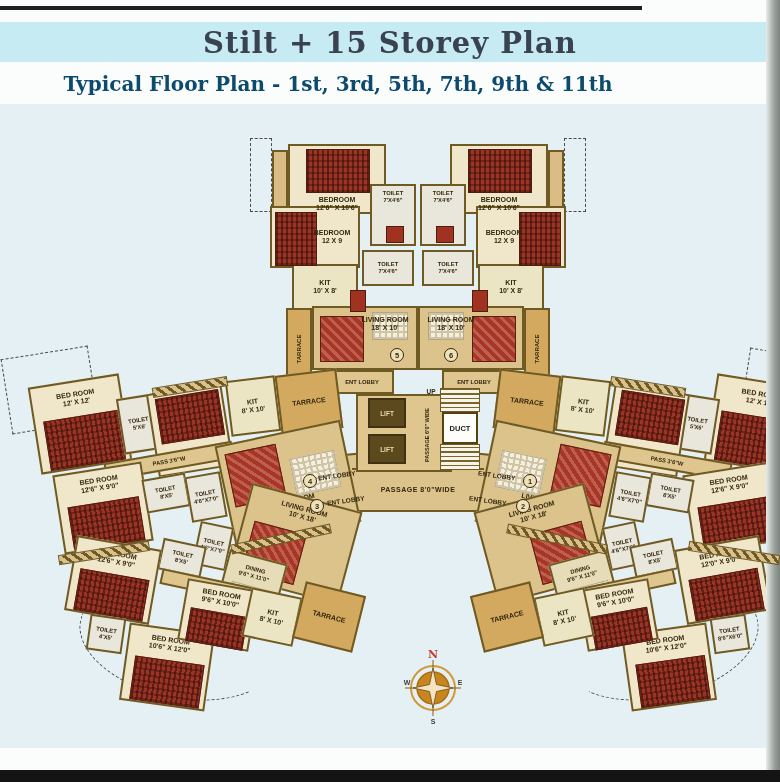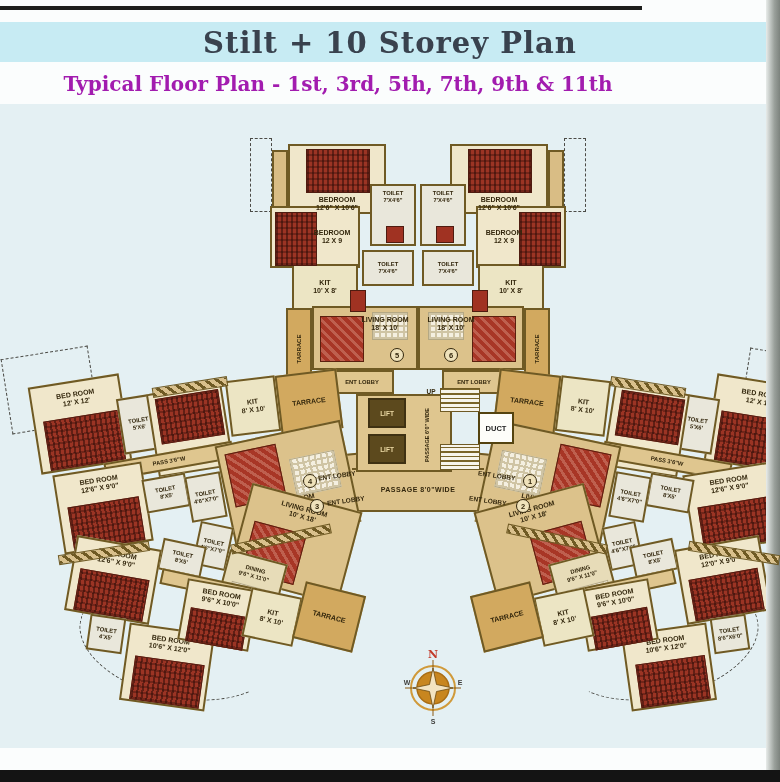--- a/index.html
+++ b/index.html
@@ -7,21 +7,21 @@
         font-family:"Liberation Sans",sans-serif;}
   
   #top-rule{position:absolute;left:0;top:6px;width:642px;height:4px;background:#1e1e1c;}
   #right-edge{position:absolute;right:0;top:0;width:14px;height:782px;
               background:linear-gradient(90deg,#e8ecea,#9aa09b 60%,#7c827d);}
   #bottom-bar{position:absolute;left:0;bottom:0;width:780px;height:12px;background:#141414;}
   #title-band{position:absolute;left:0;top:22px;width:780px;height:40px;background:#c7ebf3;}
   #page-title{position:absolute;left:0;top:26px;width:780px;text-align:center;
               font-family:"DejaVu Serif",serif;font-weight:700;font-size:29px;color:#39424e;letter-spacing:1px;}
   #page-subtitle{position:absolute;left:0;top:72px;width:676px;text-align:center;
-              font-family:"DejaVu Serif",serif;font-weight:700;font-size:20px;color:#a21caf;}
+              font-family:"DejaVu Serif",serif;font-weight:700;font-size:20px;color:#0c4a6e;}
   #plan-bg{position:absolute;left:0;top:104px;width:780px;height:644px;background:#e4f0f3;}
   #footnote{position:absolute;left:110px;right:14px;top:748px;text-align:center;
             font-family:"DejaVu Serif",serif;font-size:14.5px;color:#43484c;}
   
   .room{position:absolute;box-sizing:border-box;border:2px solid #6f5a24;background:#f0e7cb;
         color:#33270d;display:flex;flex-direction:column;align-items:center;justify-content:center;}
   .lbl{white-space:pre-line;text-align:center;font-weight:700;font-size:7px;line-height:1.15;z-index:3;}
   .s .lbl{font-size:5.8px;}
   .lt{justify-content:flex-start;}
   .lb{justify-content:flex-end;}
@@ -41,37 +41,37 @@
        background-image:repeating-linear-gradient(0deg,#cfc4a4 0 2px,transparent 2px 6px),
                         repeating-linear-gradient(90deg,#cfc4a4 0 2px,transparent 2px 6px);}
   .hatch{position:absolute;height:8px;border:1px solid #6f5a24;z-index:4;
        background:repeating-linear-gradient(45deg,#6f5a24 0 3px,#d9c08c 3px 7px);}
   .redbox{position:absolute;background:#a03222;border:1px solid #4f1c10;z-index:3;}
   .lift{position:absolute;box-sizing:border-box;background:#5c491d;border:2px solid #3f3112;color:#ecd9a4;
         display:flex;align-items:center;justify-content:center;font-size:6.5px;font-weight:700;z-index:2;}
   .stair{position:absolute;box-sizing:border-box;border:1.5px solid #6f5a24;
         background:repeating-linear-gradient(0deg,#f7f4ea 0 3px,#7a6428 3px 4.5px);z-index:2;}
   .duct{position:absolute;box-sizing:border-box;background:#fdfdf9;border:2px solid #54430f;color:#222;
-        display:flex;align-items:center;justify-content:center;font-size:7.5px;font-weight:700;z-index:3;margin-left:36px;}
+        display:flex;align-items:center;justify-content:center;font-size:7.5px;font-weight:700;z-index:3;}
   .cnum{position:absolute;width:12px;height:12px;border:1.2px solid #33270d;border-radius:50%;background:#efe2bb;
         color:#33270d;font-size:7.5px;font-weight:700;display:flex;align-items:center;justify-content:center;z-index:5;}
   .dashrect{position:absolute;border:1.8px dashed #4b4b46;z-index:0;}
   .darc{position:absolute;border:1.8px dashed #4b4b46;border-radius:50%;z-index:0;}
   .vtext{position:absolute;text-align:center;font-weight:700;color:#33270d;z-index:4;}
   .arc-lobby{position:absolute;display:flex;align-items:center;gap:3px;font-size:6.5px;font-weight:700;color:#33270d;z-index:5;}
   #compass{position:absolute;left:402px;top:646px;z-index:5;}
 </style>
 </head>
 <body>
 
 <div id="page">
   <div id="top-rule"></div>
   <div id="plan-bg"></div>
   <div id="title-band"></div>
-  <div id="page-title">Stilt + 10 Storey Plan</div>
+  <div id="page-title">Stilt + 15 Storey Plan</div>
   <div id="page-subtitle">Typical Floor Plan - 1st, 3rd, 5th, 7th, 9th &amp; 11th</div>
 
   <div class="dashrect" style="left:250px;top:138px;width:20px;height:72px;"></div>
   <div class="dashrect" style="left:564px;top:138px;width:20px;height:72px;"></div>
   <div class="dashrect" style="left:6px;top:352px;width:86px;height:74px;transform:rotate(-9deg);"></div>
   <div class="dashrect" style="left:744px;top:352px;width:60px;height:74px;transform:rotate(9deg);"></div>
   <div class="darc" style="left:78px;top:584px;width:200px;height:112px;transform:rotate(12deg);border-color:transparent transparent #4b4b46 #4b4b46;"></div>
   <div class="darc" style="left:558px;top:584px;width:200px;height:112px;transform:rotate(-12deg);border-color:transparent #4b4b46 #4b4b46 transparent;"></div>
 
   <div class="band" style="left:252px;top:458px;width:112px;height:40px;transform:rotate(-6deg);"></div>

